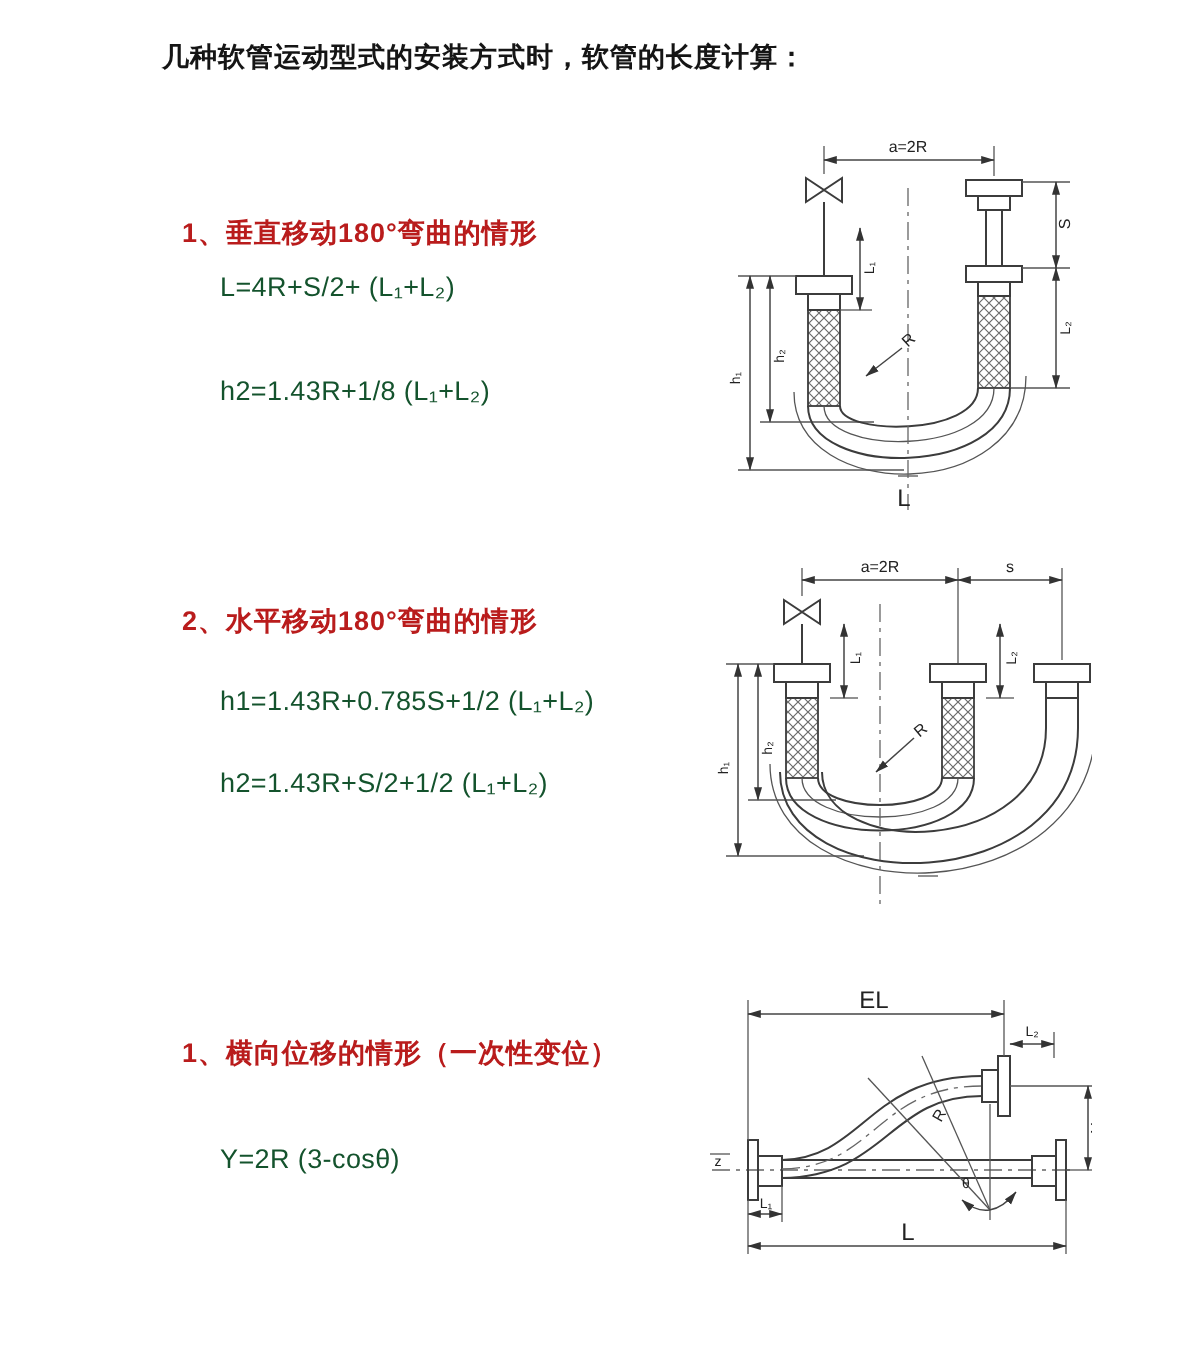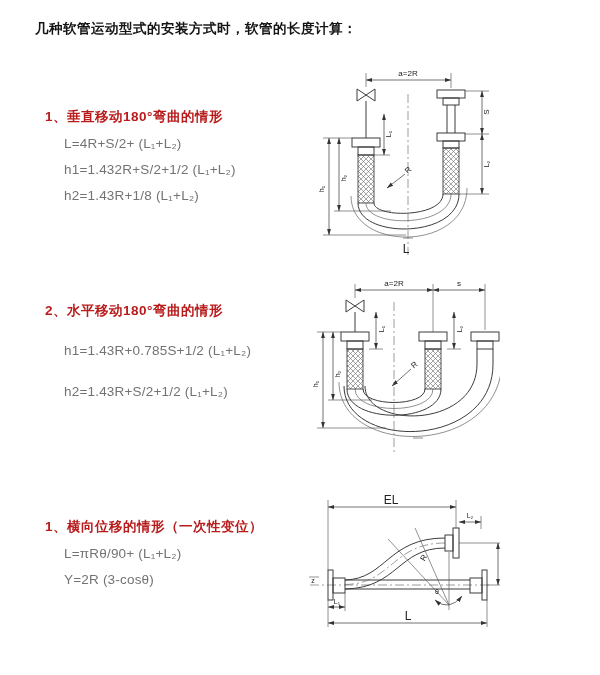--- a/index.html
+++ b/index.html
@@ -1,30 +1,30 @@
 <!DOCTYPE html>
 <html><head>
 <meta charset="utf-8">
 <style>
   html,body { margin:0; padding:0; background:#ffffff; }
   .page {
     position:relative; width:500px; height:675px; background:#ffffff;
-    font-family:"Liberation Sans", sans-serif; color:#1a1a1a; overflow:hidden;
+    font-family:"Liberation Sans", sans-serif; color:#1a1a1a; overflow:hidden;margin-left:46px;
   }
   .title {
     position:absolute; left:35px; top:20px;
     font-size:13.5px; font-weight:bold; letter-spacing:0.5px; color:#151515;
     white-space:nowrap;
   }
   .sec-heading {
     position:absolute; font-size:13.5px; font-weight:bold; letter-spacing:0.5px;
     color:#b91c1c; white-space:nowrap;
   }
   .formula {
-    position:absolute; font-size:13.5px; color:#737373; white-space:nowrap;
+    position:absolute; font-size:13.5px; color:#14532d; white-space:nowrap;
     letter-spacing:0.2px;
   }
   svg.diag { position:absolute; }
   .ln       { stroke:#3c3c3c; stroke-width:1;   fill:none; }
   .ln-f     { stroke:#3c3c3c; stroke-width:1;   fill:#ffffff; }
   .ln-thin  { stroke:#555555; stroke-width:0.65; fill:none; }
   .dim      { stroke:#444444; stroke-width:0.75; fill:none; }
   .cl       { stroke:#666666; stroke-width:0.65; fill:none; stroke-dasharray:9 3 2 3; }
   text.dtext  { font-family:"Liberation Sans", sans-serif; font-size:8px;  fill:#222; }
   text.dtext-s{ font-family:"Liberation Sans", sans-serif; font-size:7px;  fill:#222; }
@@ -32,29 +32,27 @@
 </style>
 </head>
 <body>
 
 <div class="page">
 
   <div class="title">几种软管运动型式的安装方式时，软管的长度计算：</div>
 
   <div class="sec-heading" style="left:45px;top:108px">1、垂直移动180°弯曲的情形</div>
   <div class="formula" style="left:64px;top:136px">L=4R+S/2+ (L₁+L₂)</div>
-  <div class="formula" style="left:64px;top:162px">h1=1.432R+S/2+1/2 (L₁+L₂)</div>
   <div class="formula" style="left:64px;top:188px">h2=1.43R+1/8 (L₁+L₂)</div>
 
   <div class="sec-heading" style="left:45px;top:302px">2、水平移动180°弯曲的情形</div>
   <div class="formula" style="left:64px;top:343px">h1=1.43R+0.785S+1/2 (L₁+L₂)</div>
   <div class="formula" style="left:64px;top:384px">h2=1.43R+S/2+1/2 (L₁+L₂)</div>
 
   <div class="sec-heading" style="left:45px;top:518px">1、横向位移的情形（一次性变位）</div>
-  <div class="formula" style="left:64px;top:546px">L=πRθ/90+ (L₁+L₂)</div>
   <div class="formula" style="left:64px;top:572px">Y=2R (3-cosθ)</div>
 
   <svg class="diag" style="left:311px;top:64px" width="278" height="200" viewBox="0 0 278 200">
     <defs>
       <marker id="aAr" viewBox="0 0 10 6" refX="9.5" refY="3" markerWidth="9" markerHeight="6" orient="auto-start-reverse">
         <path d="M0,0 L10,3 L0,6 Z" fill="#333"></path>
       </marker>
       <pattern id="aHx" width="5" height="5" patternUnits="userSpaceOnUse">
         <path d="M0,5 L5,0 M0,0 L5,5" stroke="#6a6a6a" stroke-width="0.6"></path>
       </pattern>

